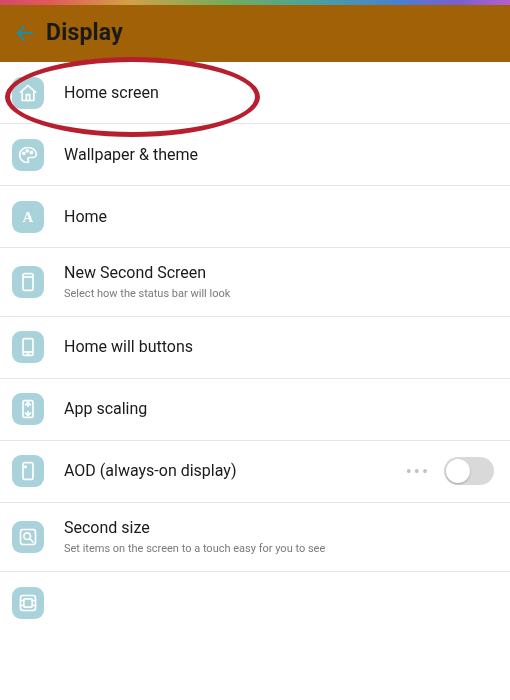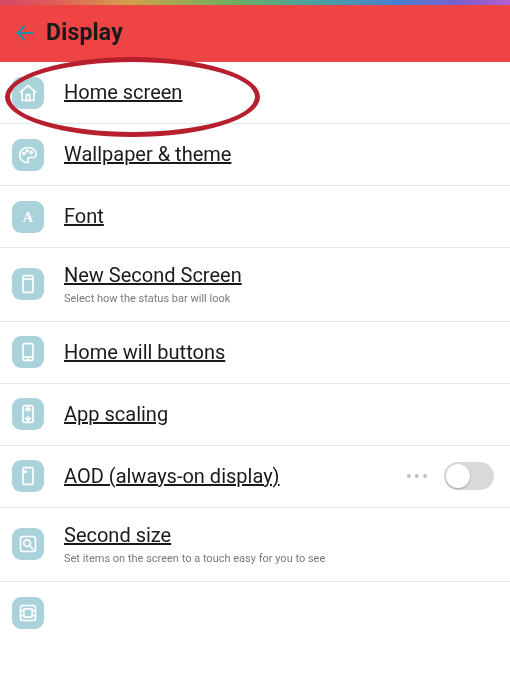--- a/index.html
+++ b/index.html
@@ -14,21 +14,21 @@
     height: 5px;
     width: 100%;
     background: linear-gradient(90deg,
       #d24a6a 0%, #e05a5a 10%, #d4a04a 25%, #6fae5e 45%,
       #4aa1a1 62%, #4a7fcf 78%, #7a5fcf 90%, #b45fcf 100%);
   }
   .header {
     display: flex;
     align-items: center;
     padding: 14px 14px 16px 14px;
-    background: #ef4444;
+    background: #a16207;
   }
   .back-btn {
     width: 22px; height: 22px;
     display: flex; align-items: center; justify-content: center;
     color: #1a8fa8;
     margin-right: 10px;
     cursor: pointer;
   }
   .title {
     font-size: 23px;
@@ -58,24 +58,23 @@
     color: #ffffff;
   }
   .texts {
     flex: 1;
     display: flex;
     flex-direction: column;
     justify-content: center;
     min-width: 0;
   }
   .label {
-    font-size: 20px;
+    font-size: 16px;
     color: #1a1a1a;
     line-height: 1.25;
-    text-decoration: underline;
   }
   .sub {
     font-size: 11px;
     color: #7a7a7a;
     margin-top: 4px;
     line-height: 1.25;
   }
   .trail {
     display: flex;
     align-items: center;
@@ -157,21 +156,21 @@
     </div>
   </div>
 
   <div class="row">
     <div class="icon-wrap">
       <svg width="20" height="20" viewBox="0 0 24 24">
           <text x="12" y="18" text-anchor="middle" font-family="Georgia, serif" font-size="18" fill="#fff" font-weight="600">A</text>
         </svg>
     </div>
     <div class="texts">
-      <div class="label">Font</div>
+      <div class="label">Home</div>
     </div>
   </div>
 
   <div class="row taller">
     <div class="icon-wrap">
       <svg width="20" height="20" viewBox="0 0 24 24" fill="none" stroke="#fff" stroke-width="2" stroke-linejoin="round">
           <rect x="6" y="2" width="12" height="20" rx="2"></rect>
           <line x1="6" y1="6" x2="18" y2="6"></line>
         </svg>
     </div>

